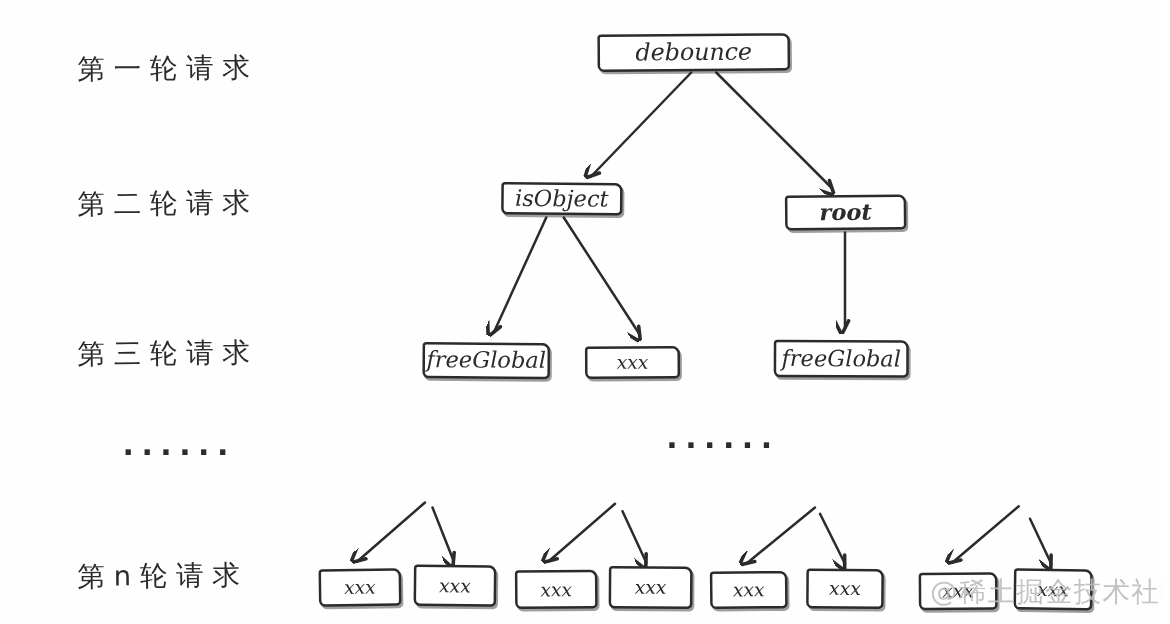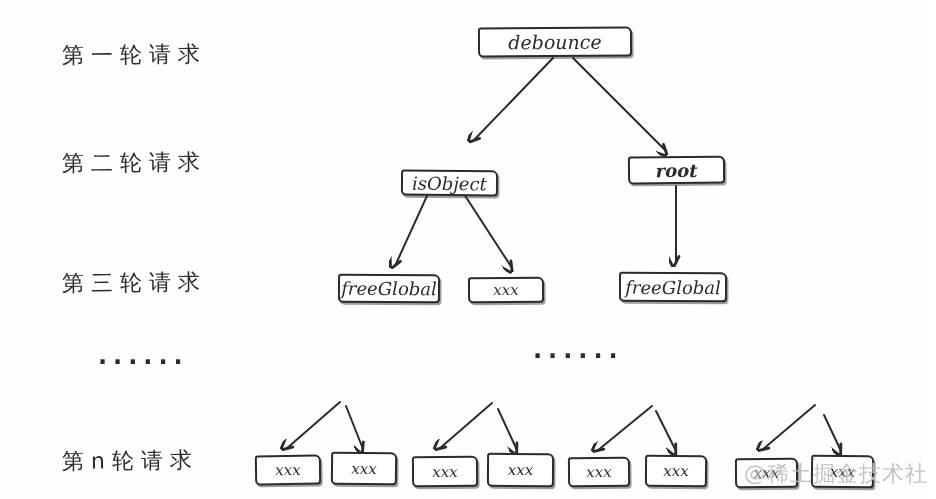--- a/index.html
+++ b/index.html
@@ -61,21 +61,21 @@
   <div class="row-label" style="top:40px">第一轮请求</div>
   <div class="row-label" style="top:148px">第二轮请求</div>
   <div class="row-label" style="top:268px">第三轮请求</div>
   <div class="dots" style="left:98px; top:342px">......</div>
   <div class="row-label" style="top:446px">第n轮请求</div>
 
   <div class="dots" style="left:533px; top:336px">......</div>
 
   <div id="nodes-layer">
       <div class="node" style="left: 478px; top: 27px; width: 154px; height: 30px; font-size: 19px; transform: rotate(-0.4deg);">debounce</div>
-      <div class="node" style="left: 401px; top: 146px; width: 97px; height: 26px; font-size: 18px; transform: rotate(0.5deg); margin-top: 24px;">isObject</div>
+      <div class="node" style="left: 401px; top: 146px; width: 97px; height: 26px; font-size: 18px; transform: rotate(0.5deg);">isObject</div>
       <div class="node" style="left: 628px; top: 156px; width: 97px; height: 28px; font-size: 18px; transform: rotate(-0.5deg); font-weight: bold;">root</div>
       <div class="node" style="left: 338px; top: 274px; width: 102px; height: 29px; font-size: 18px; transform: rotate(0.4deg);">freeGlobal</div>
       <div class="node" style="left: 468px; top: 277px; width: 76px; height: 26px; font-size: 15px; transform: rotate(-0.3deg);">xxx</div>
       <div class="node" style="left: 619px; top: 272px; width: 108px; height: 30px; font-size: 18px; transform: rotate(0.2deg);">freeGlobal</div>
       <div class="node" style="left: 255px; top: 455px; width: 66px; height: 30px; font-size: 15px; transform: rotate(-0.8deg);">xxx</div>
       <div class="node" style="left: 331px; top: 452px; width: 66px; height: 33px; font-size: 15px; transform: rotate(0.6deg);">xxx</div>
       <div class="node" style="left: 412px; top: 456px; width: 66px; height: 31px; font-size: 15px; transform: rotate(-0.5deg);">xxx</div>
       <div class="node" style="left: 487px; top: 453px; width: 67px; height: 34px; font-size: 15px; transform: rotate(0.4deg);">xxx</div>
       <div class="node" style="left: 568px; top: 457px; width: 62px; height: 30px; font-size: 15px; transform: rotate(-0.6deg);">xxx</div>
       <div class="node" style="left: 645px; top: 455px; width: 62px; height: 32px; font-size: 15px; transform: rotate(0.5deg);">xxx</div>

